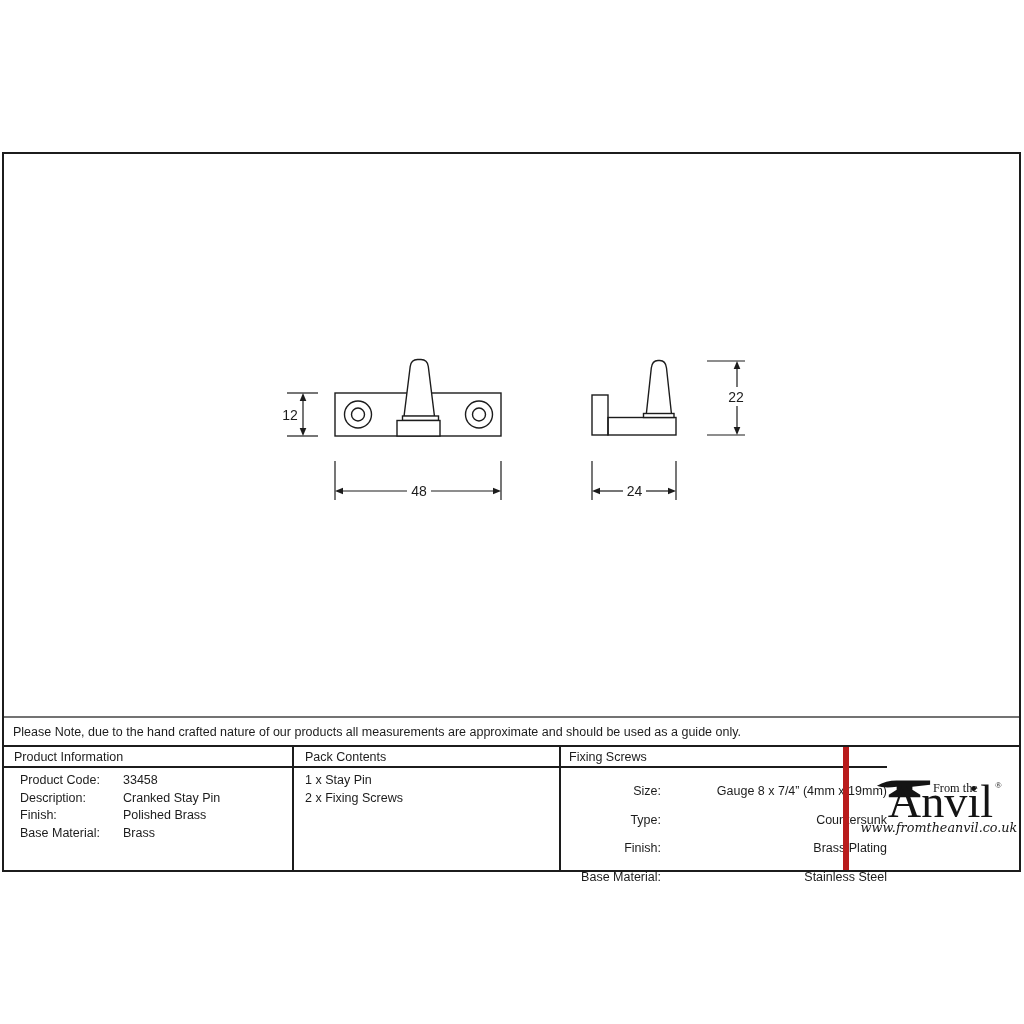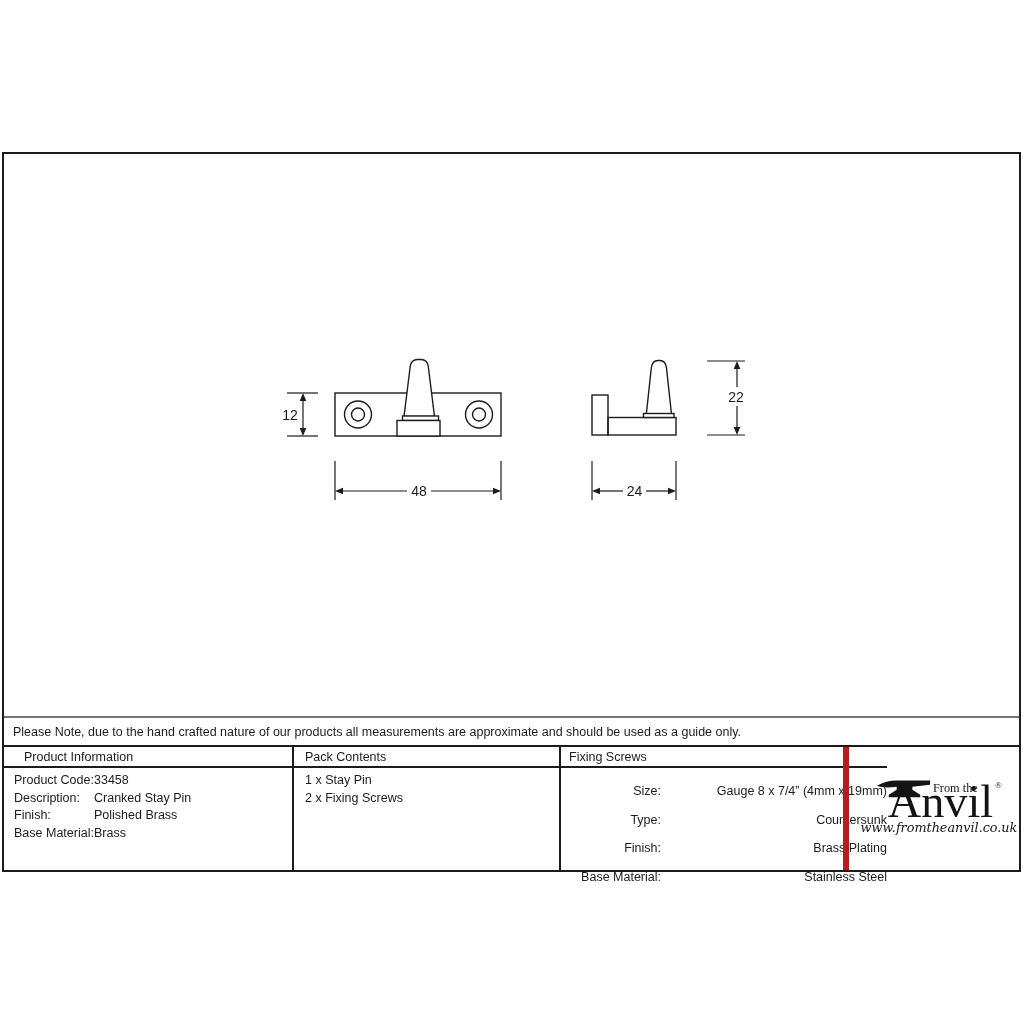--- a/index.html
+++ b/index.html
@@ -49,26 +49,26 @@
   .col-product { left: 0; width: 288px; }
   .col-pack    { left: 288px; width: 267px; border-left: 2px solid #1c1c1c; }
   .col-screws  { left: 555px; width: 328px; border-left: 2px solid #1c1c1c; text-align: right; }
   .col-logo    { left: 839px; width: 176px; border-left: 6px solid #b91c1c; }
   .col-header {
     height: 21px;
     border-bottom: 2px solid #1c1c1c;
     font-size: 12.5px;
     display: flex; align-items: center;
   }
-  .col-product .col-header { padding-left: 20px; }
+  .col-product .col-header { padding-left: 10px; }
   .col-pack .col-header    { padding-left: 11px; }
   .col-screws .col-header  { padding-left: 8px; }
   .col-body { padding-top: 4px; font-size: 12.5px; }
   .kv-row { display: grid; line-height: 17.5px; }
-  .col-product .kv-row { grid-template-columns: 80px 1fr; padding-left: 10px; }
+  .col-product .kv-row { grid-template-columns: 80px 1fr; padding-left: 16px; gap: 23px; }
   .col-screws .kv-row  { grid-template-columns: 92px 1fr; padding-left: 8px; margin-top: 11px; }
   .pack-item { line-height: 17.5px; padding-left: 11px; }
   .logo-svg { display: block; width: 174px; height: 121px; }
   .logo-svg .serif { font-family: "Liberation Serif", serif; fill: #141414; }
   .logo-svg .script { font-family: "DejaVu Serif", serif; font-style: italic; fill: #141414; }
 </style>
 </head>
 <body>
 
 <div class="sheet">

